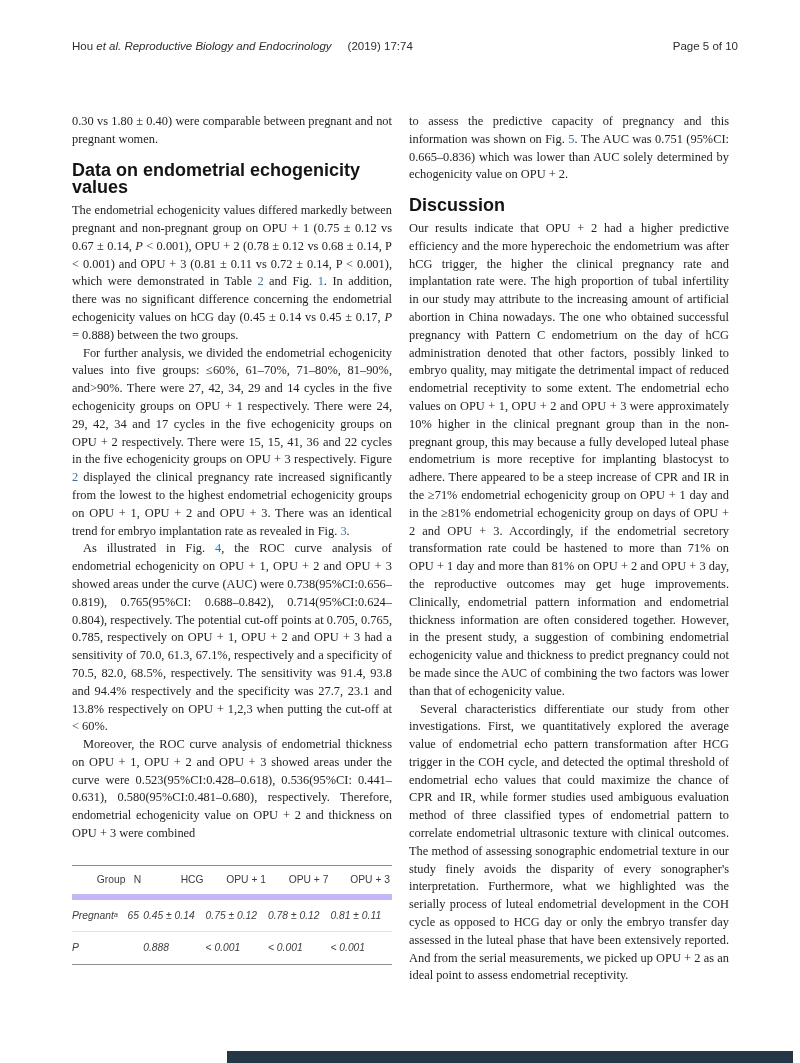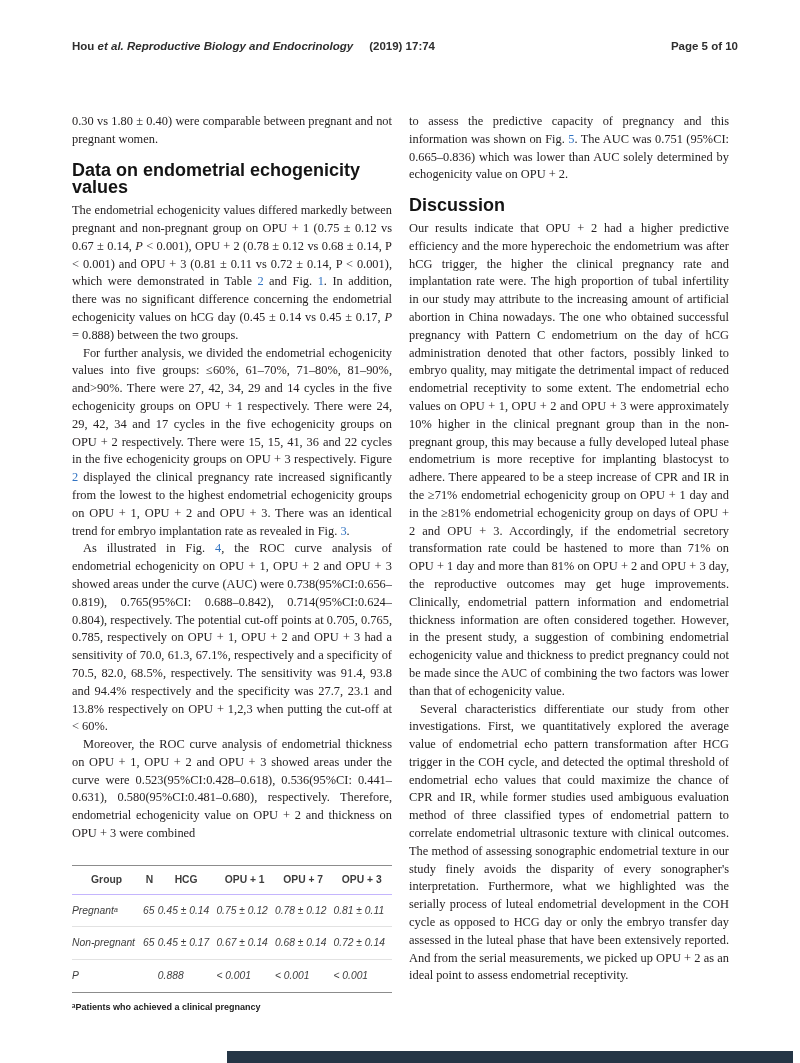--- a/index.html
+++ b/index.html
@@ -16,21 +16,20 @@
   .runhead {
     position: absolute;
     top: 40px;
     left: 72px;
     width: 666px;
     display: flex;
     justify-content: space-between;
     font-family: "Liberation Sans", "DejaVu Sans", sans-serif;
     font-size: 11.5px;
     color: #2e2e2e;
-    font-weight: bold;
   }
   .i { font-style: italic; }
   .gap { margin-left: 16px; }
   .col {
     position: absolute;
     top: 113px;
     width: 320px;
     font-size: 12.4px;
     line-height: 17.8px;
     text-align: justify;
@@ -62,24 +61,24 @@
   table.datatable {
     width: 100%;
     border-collapse: collapse;
     font-family: "Liberation Sans", "DejaVu Sans", sans-serif;
     font-size: 10.3px;
     color: #3d3d3d;
     border-top: 1px solid #8c8c8c;
     border-bottom: 1px solid #8c8c8c;
   }
   table.datatable th {
-    font-weight: bold;
-    text-align: center;
+    font-weight: normal;
+    text-align: right;
     padding: 5px 2px 5px 0;
-    border-bottom: 1px solid #c4b5fd;
+    border-bottom: 6px solid #c4b5fd;
     white-space: nowrap;
   }
   table.datatable td {
     text-align: left;
     padding: 7px 2px 7px 0;
     border-bottom: 1px solid #e2e2e2;
     white-space: nowrap;
     font-style: italic;
   }
   table.datatable tr:last-child td { border-bottom: none; }
@@ -133,38 +132,29 @@
           <tbody>
             <tr>
               <td>Pregnantᵃ</td>
               <td>65</td>
               <td>0.45 ± 0.14</td>
               <td>0.75 ± 0.12</td>
               <td>0.78 ± 0.12</td>
               <td>0.81 ± 0.11</td>
             </tr>
             <tr>
-              <td>Non-pregnant</td>
-              <td>65</td>
-              <td>0.45 ± 0.17</td>
-              <td>0.67 ± 0.14</td>
-              <td>0.68 ± 0.14</td>
-              <td>0.72 ± 0.14</td>
-            </tr>
-            <tr>
               <td>P</td>
               <td></td>
               <td>0.888</td>
               <td>&lt; 0.001</td>
               <td>&lt; 0.001</td>
               <td>&lt; 0.001</td>
             </tr>
           </tbody>
         </table>
-      <div class="tfootnote">ᵃPatients who achieved a clinical pregnancy</div>
     </div>
   </div>
 
   <div class="col col-right">
     <p><span>to assess the predictive capacity of pregnancy and this information was shown on Fig. </span><span class="link">5</span><span>. The AUC was 0.751 (95%CI: 0.665–0.836) which was lower than AUC solely determined by echogenicity value on OPU + 2.</span></p>
     <h2 class="sec">Discussion</h2>
     <p><span>Our results indicate that OPU + 2 had a higher predictive efficiency and the more hyperechoic the endometrium was after hCG trigger, the higher the clinical pregnancy rate and implantation rate were. The high proportion of tubal infertility in our study may attribute to the increasing amount of artificial abortion in China nowadays. The one who obtained successful pregnancy with Pattern C endometrium on the day of hCG administration denoted that other factors, possibly linked to embryo quality, may mitigate the detrimental impact of reduced endometrial receptivity to some extent. The endometrial echo values on OPU + 1, OPU + 2 and OPU + 3 were approximately 10% higher in the clinical pregnant group than in the non-pregnant group, this may because a fully developed luteal phase endometrium is more receptive for implanting blastocyst to adhere. There appeared to be a steep increase of CPR and IR in the ≥71% endometrial echogenicity group on OPU + 1 day and in the ≥81% endometrial echogenicity group on days of OPU + 2 and OPU + 3. Accordingly, if the endometrial secretory transformation rate could be hastened to more than 71% on OPU + 1 day and more than 81% on OPU + 2 and OPU + 3 day, the reproductive outcomes may get huge improvements. Clinically, endometrial pattern information and endometrial thickness information are often considered together. However, in the present study, a suggestion of combining endometrial echogenicity value and thickness to predict pregnancy could not be made since the AUC of combining the two factors was lower than that of echogenicity value.</span></p>
     <p class="indent"><span>Several characteristics differentiate our study from other investigations. First, we quantitatively explored the average value of endometrial echo pattern transformation after HCG trigger in the COH cycle, and detected the optimal threshold of endometrial echo values that could maximize the chance of CPR and IR, while former studies used ambiguous evaluation method of three classified types of endometrial pattern to correlate endometrial ultrasonic texture with clinical outcomes. The method of assessing sonographic endometrial texture in our study finely avoids the disparity of every sonographer's interpretation. Furthermore, what we highlighted was the serially process of luteal endometrial development in the COH cycle as opposed to HCG day or only the embryo transfer day assessed in the luteal phase that have been extensively reported. And from the serial measurements, we picked up OPU + 2 as an ideal point to assess endometrial receptivity.</span></p>
   </div>
 

